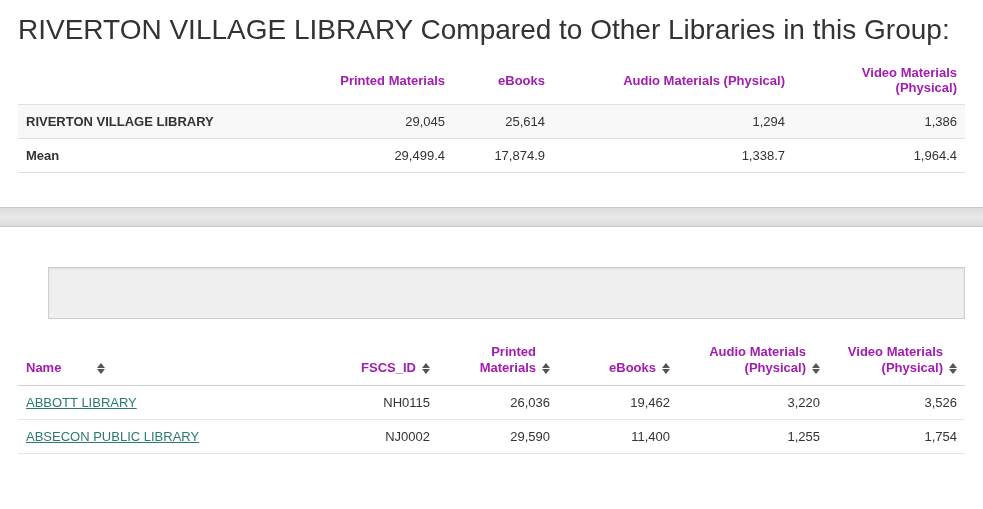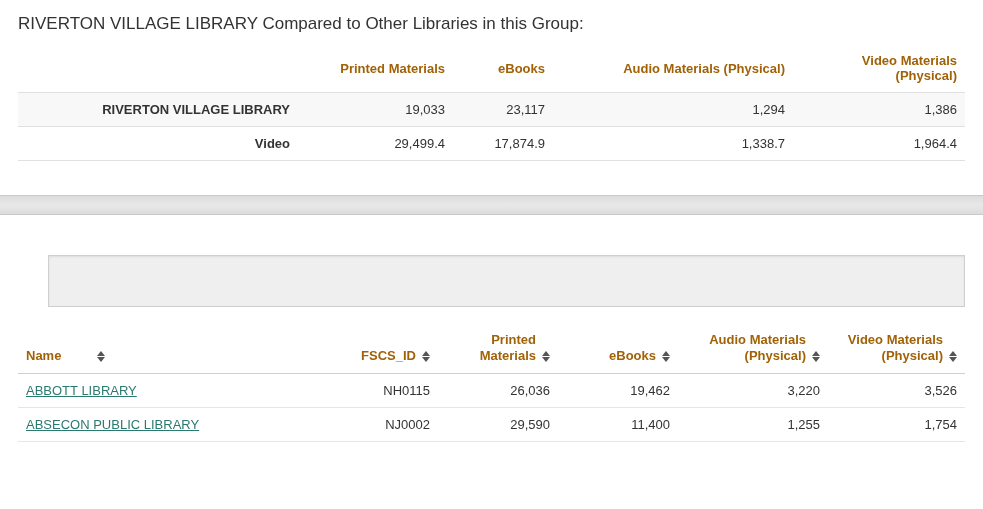--- a/index.html
+++ b/index.html
@@ -4,37 +4,37 @@
 <style>
   * { box-sizing: border-box; margin: 0; padding: 0; }
   body {
     font-family: Arial, Helvetica, sans-serif;
     background: #ffffff;
     width: 983px;
     color: #333;
   }
   .section { padding: 10px 18px 4px 18px; }
   h2 {
-    font-size: 17px;
+    font-size: 28px;
     font-weight: 400;
     color: #333;
     margin: 4px 0 10px 0;
   }
   table {
     width: 100%;
     border-collapse: collapse;
     font-size: 13px;
   }
   th, td {
     padding: 9px 8px;
     text-align: right;
     border-bottom: 1px solid #e0e0e0;
   }
-  th { font-weight: 700; color: #a16207; }
-  .t1 th:first-child, .t1 td:first-child { text-align: right; }
+  th { font-weight: 700; color: #a21caf; }
+  .t1 th:first-child, .t1 td:first-child { text-align: left; }
   .t1 td:first-child { font-weight: 700; }
   .t1 tbody tr:nth-child(odd) td { background: #f8f8f8; }
 
   .band {
     height: 20px;
     background: linear-gradient(#dcdcdc,#e8e8e8,#dcdcdc);
     border-top: 1px solid #c9c9c9;
     border-bottom: 1px solid #c9c9c9;
     margin: 30px 0 30px 0;
   }
@@ -113,27 +113,27 @@
         <th></th>
         <th>Printed Materials</th>
         <th>eBooks</th>
         <th>Audio Materials (Physical)</th>
         <th>Video Materials (Physical)</th>
       </tr>
     </thead>
     <tbody>
       <tr>
         <td>RIVERTON VILLAGE LIBRARY</td>
-        <td>19,033</td>
-        <td>23,117</td>
+        <td>29,045</td>
+        <td>25,614</td>
         <td>1,294</td>
         <td>1,386</td>
       </tr>
       <tr>
-        <td>Video</td>
+        <td>Mean</td>
         <td>29,499.4</td>
         <td>17,874.9</td>
         <td>1,338.7</td>
         <td>1,964.4</td>
       </tr>
     </tbody>
   </table>
 </div>
 
 <div class="band"></div>

